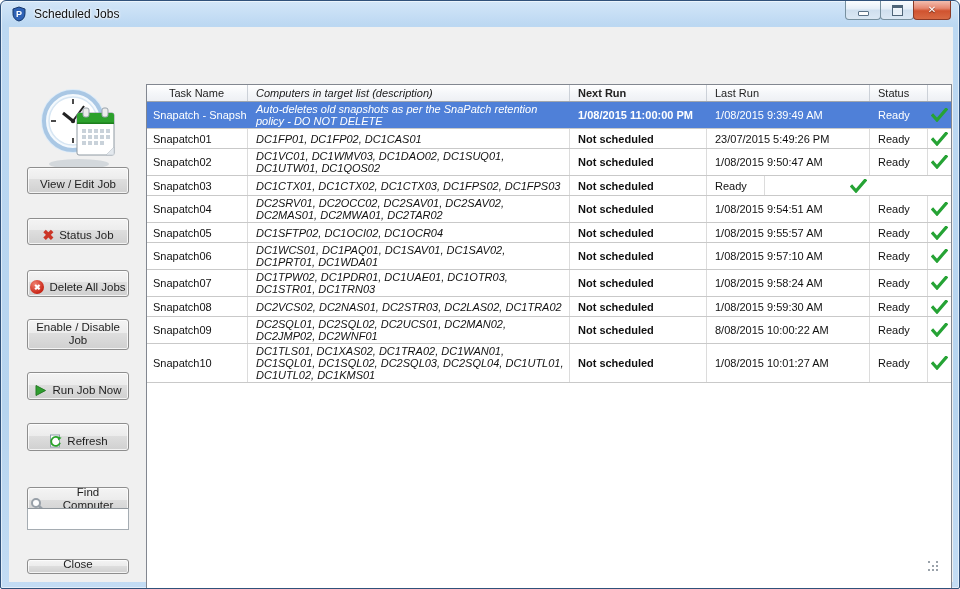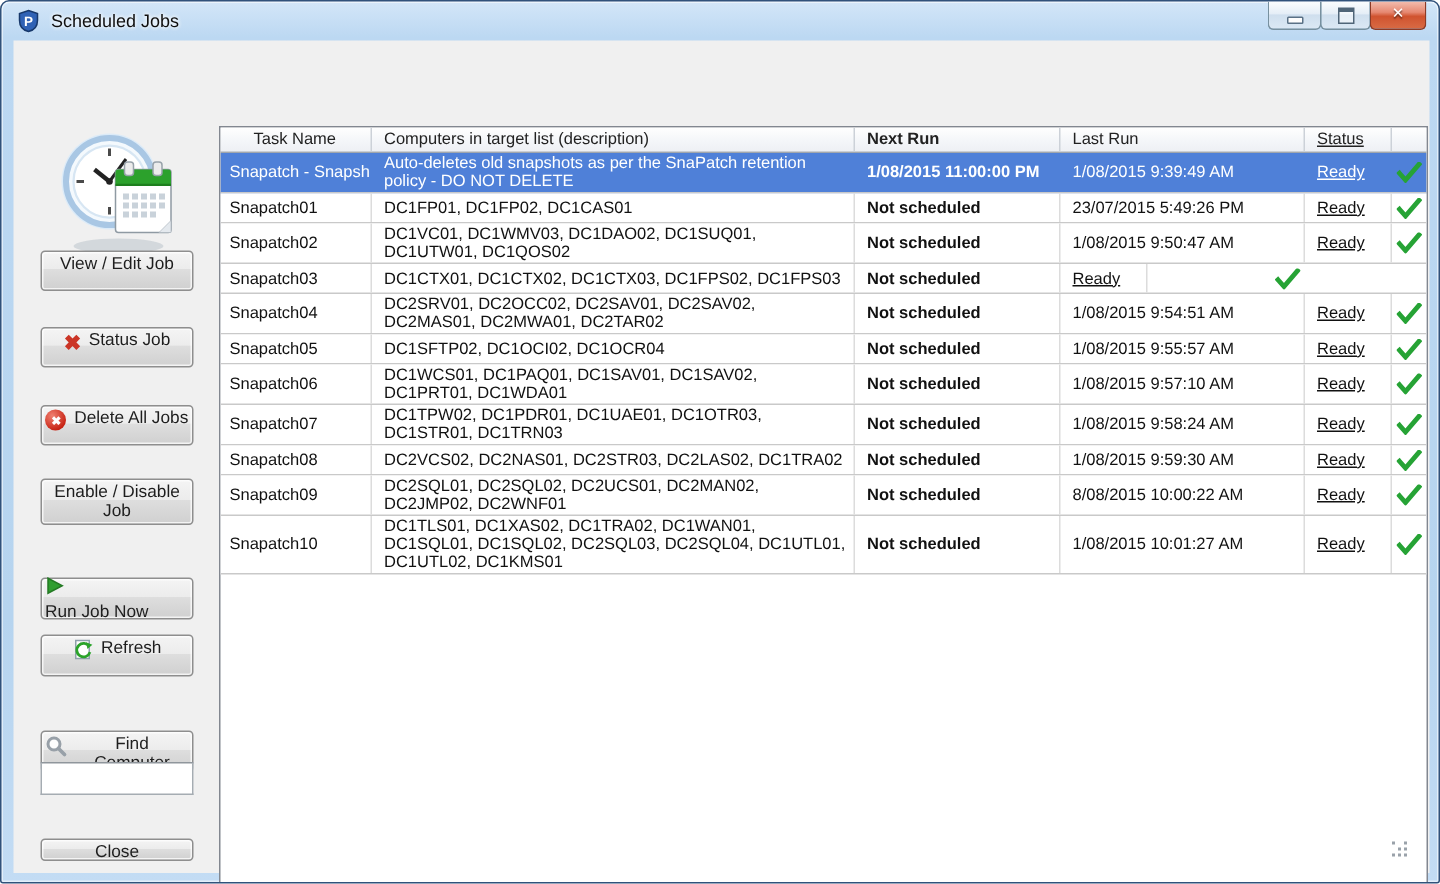--- a/index.html
+++ b/index.html
@@ -22,42 +22,42 @@
   .g-max{width:9px;height:7px;border:1px solid #4f6578;border-top-width:3px;background:rgba(255,255,255,.5);}
   .g-close{color:#fff;font-size:10px;font-weight:bold;text-shadow:0 1px 1px rgba(0,0,0,.5);line-height:1;}
   .client{position:absolute;left:8px;top:26px;width:944px;height:555px;background:#f0f0f0;}
 
   
   .logo{position:absolute;left:28px;top:58px;width:84px;height:86px;}
   .btn{position:absolute;left:18px;width:102px;box-sizing:border-box;
     border:1px solid #8e8e8e;border-radius:3px;cursor:default;
     background:linear-gradient(to bottom,#f4f4f4,#ececec 45%,#dedede 46%,#d0d0d0);
     box-shadow:inset 0 0 0 1px rgba(255,255,255,.75);
-    display:flex;align-items:flex-start;justify-content:center;gap:5px;
+    display:flex;align-items:flex-end;justify-content:center;gap:5px;
     font-size:11.5px;color:#1e1e1e;text-align:center;line-height:13px;padding:2px;}
   .b-viewedit{top:140px;height:27px;} .b-delete{top:191px;height:27px;}
   .b-deleteall{top:243px;height:27px;} .b-enable{top:292px;height:31px;}
-  .b-run{top:358px;height:28px;flex-direction:column;} .b-refresh{top:396px;height:28px;}
+  .b-run{top:345px;height:28px;} .b-refresh{top:396px;height:28px;}
   .b-find{top:448px;height:28px;margin-top:12px;} .b-close{top:532px;height:15px;}
   .redx{color:#cb3526;font-weight:bold;font-size:14px;line-height:1;}
   .circle-x{width:14px;height:14px;border-radius:50%;flex:0 0 auto;
     background:radial-gradient(circle at 35% 30%,#f08070,#c62011 75%);
     color:#fff;font-size:8px;font-weight:bold;display:flex;align-items:center;justify-content:center;}
   .find-input{position:absolute;left:18px;top:481px;width:102px;height:22px;box-sizing:border-box;
     border:1px solid #a5acb2;border-top-color:#8f969c;background:#fff;font-size:12px;padding:2px 4px;}
 
   
   .table{position:absolute;left:137px;top:57px;width:806px;height:515px;background:#fff;
     border:1px solid #828790;box-sizing:border-box;overflow:hidden;}
   .thead{display:flex;height:16px;border-bottom:1px solid #a0a6ad;
     background:linear-gradient(#ffffff,#f4f6f9 55%,#eef0f4);}
   .th{box-sizing:border-box;border-right:1px solid #ccd1d8;font-size:11px;color:#222;
     display:flex;align-items:center;padding-left:8px;white-space:nowrap;overflow:hidden;}
-  .c-task{width:101px;} .c-comp{width:322px;} .c-next{width:137px;font-weight:bold;}
-  .c-last{width:163px;} .c-status{width:58px;text-decoration:underline;} .c-check{flex:1;}
+  .c-task{width:101px;} .c-comp{width:322px;font-style:italic;} .c-next{width:137px;font-weight:bold;}
+  .c-last{width:163px;} .c-status{width:58px;} .c-check{flex:1;}
   .th.c-task{padding-left:22px;} .th.c-check{border-right:none;padding:0;}
   .trow{display:flex;border-bottom:1px solid #c9c9c9;min-height:19px;background:#fff;}
   .td{box-sizing:border-box;border-right:1px solid #dcdcdc;font-size:11px;line-height:12px;
     color:#111;display:flex;align-items:center;padding:1px 4px 1px 8px;}
   .td.c-task{padding-left:6px;white-space:nowrap;overflow:hidden;}
   .td.c-check{justify-content:center;padding:0;border-right:none;}
   .trow.selected{background:#4f80d8;}
   .trow.selected .td{color:#fff;border-right-color:transparent;}
   .grip{position:absolute;right:14px;bottom:10px;width:12px;height:12px;}
   .grip::before{content:"";position:absolute;left:0;top:0;width:2px;height:2px;background:#9aa2aa;

